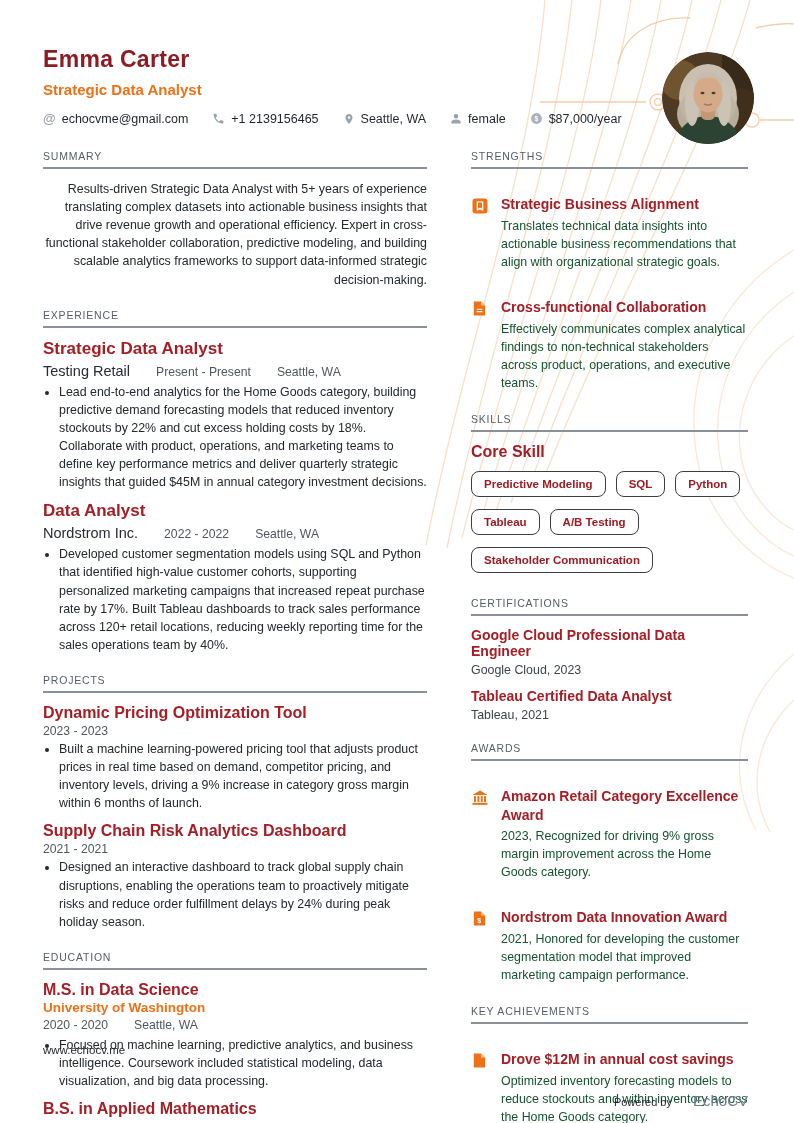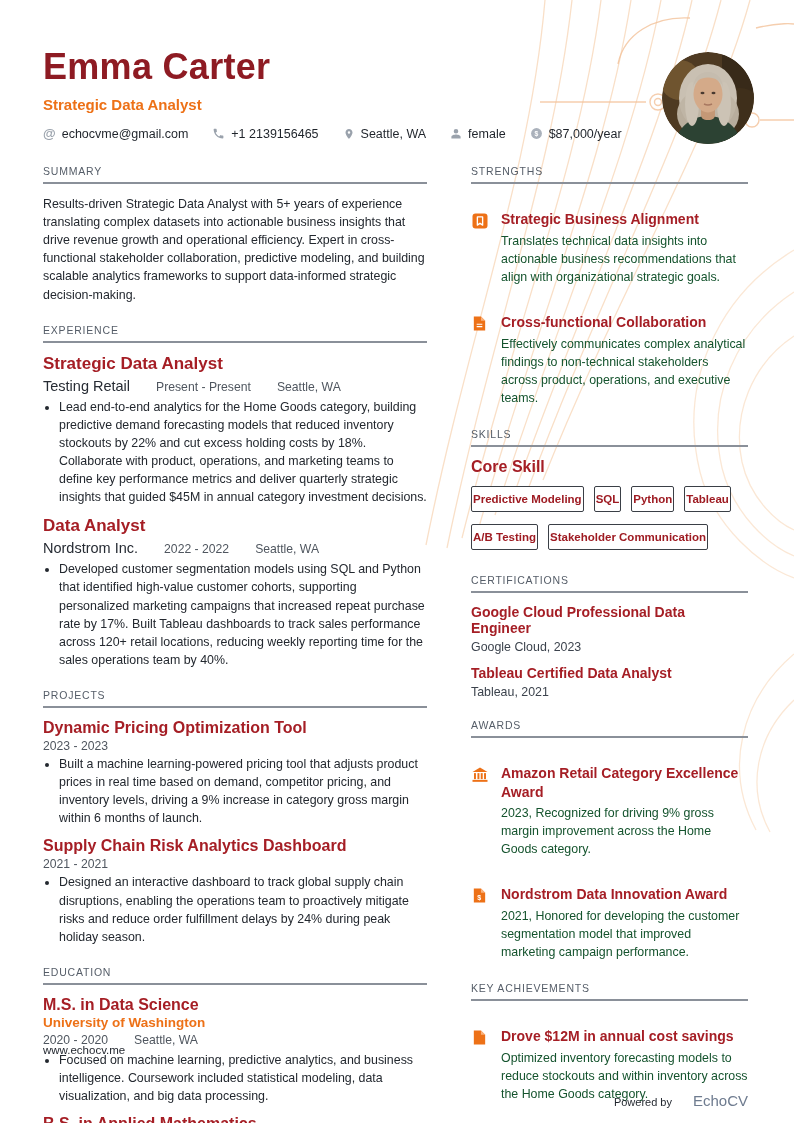--- a/index.html
+++ b/index.html
@@ -9,39 +9,39 @@
     background:#ffffff;
     position:relative;
     overflow:hidden;
     color:#23282f;
   }
   .decor { position:absolute; inset:0; z-index:0; pointer-events:none; }
   .page { position:relative; z-index:1; padding:34px 46px 0 43px; }
 
   
   .hdr { position:relative; }
-  .name { font-size:36px; font-weight:700; color:#8e1b23; letter-spacing:.3px; margin-top:12px; }
+  .name { font-size:23px; font-weight:700; color:#8e1b23; letter-spacing:.3px; margin-top:12px; }
   .subtitle { font-size:15px; font-weight:700; color:#ed7117; margin-top:8px; }
   .contact-row { display:flex; align-items:center; gap:24px; margin-top:13px; font-size:12.5px; color:#1f242b; }
   .contact { display:flex; align-items:center; gap:6px; }
   .contact svg { display:block; }
   .photo-wrap { position:absolute; top:6px; right:-6px; width:92px; height:92px; border-radius:50%; overflow:hidden; }
 
   
   .cols { display:flex; gap:44px; margin-top:24px; }
   .col-l { width:384px; flex:0 0 384px; }
   .col-r { flex:1; min-width:0; }
 
   .sec-label {
     font-size:10.5px; color:#555d68; letter-spacing:.8px; font-weight:400;
     padding-bottom:5px; border-bottom:2px solid #8a9099; margin-bottom:11px;
   }
   section { margin-bottom:20px; }
 
-  .body-text { font-size:12.4px; line-height:1.46; color:#23282f; }
+  .body-text { font-size:12.4px; line-height:1.46; color:#23282f;text-align:right; }
 
   ul.bullets { margin:2px 0 0 16px; }
   ul.bullets li { font-size:12.4px; line-height:1.46; color:#23282f; margin-bottom:2px; }
 
   .job-title { font-size:17px; font-weight:700; color:#a51e25; margin:6px 0 4px; }
   .meta-row { display:flex; align-items:baseline; gap:26px; margin-bottom:4px; }
   .company { font-size:14.5px; color:#262b33; font-weight:500; }
   .meta { font-size:12.2px; color:#4f565f; }
   .exp-item, .proj-item, .edu-item { margin-bottom:10px; }
 
@@ -52,21 +52,21 @@
   
   .r-item { position:relative; padding-left:30px; margin-bottom:13px;margin-top:26px; }
   .r-ico { position:absolute; left:0; top:2px; width:18px; height:18px; }
   .r-title { font-size:14px; font-weight:700; color:#a51e25; line-height:1.35; margin-bottom:4px; }
   .r-text { font-size:12.4px; line-height:1.45; color:#14532d; }
 
   .core-skill { font-size:16px; font-weight:700; color:#a51e25; margin:2px 0 10px; }
   .chips { display:flex; flex-wrap:wrap; gap:12px 10px; }
   .chip {
     border:1.5px solid #3a3f46; background:#fff; color:#9e1b22;
-    font-size:11.5px; font-weight:700; padding:6px 1px; border-radius:2px; white-space:nowrap;
+    font-size:11.5px; font-weight:700; padding:6px 12px; border-radius:8px; white-space:nowrap;
   }
 
   .cert-item { margin-bottom:11px; }
   .cert-title { font-size:14px; font-weight:700; color:#a51e25; margin-bottom:4px; }
   .cert-issuer { font-size:12.4px; color:#3c434d; }
 
   
   .footer {
     position:absolute; left:43px; right:46px; bottom:14px; z-index:1;
     display:flex; justify-content:space-between; align-items:flex-start;

